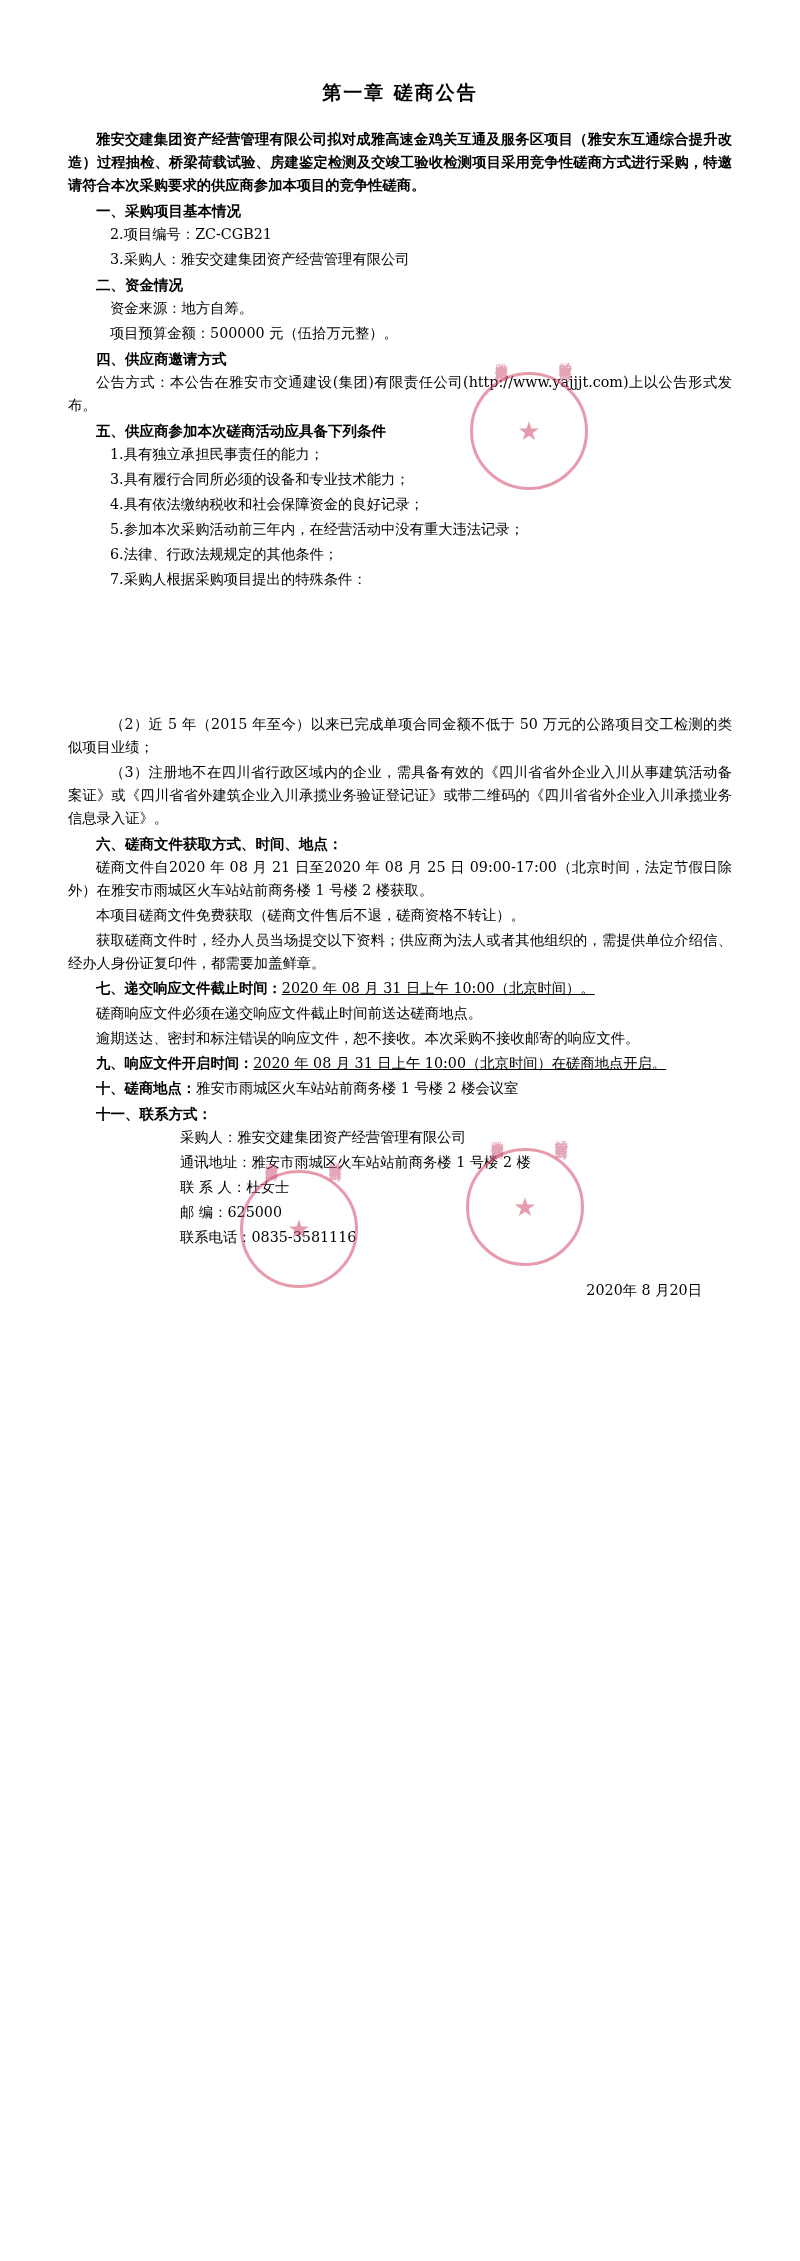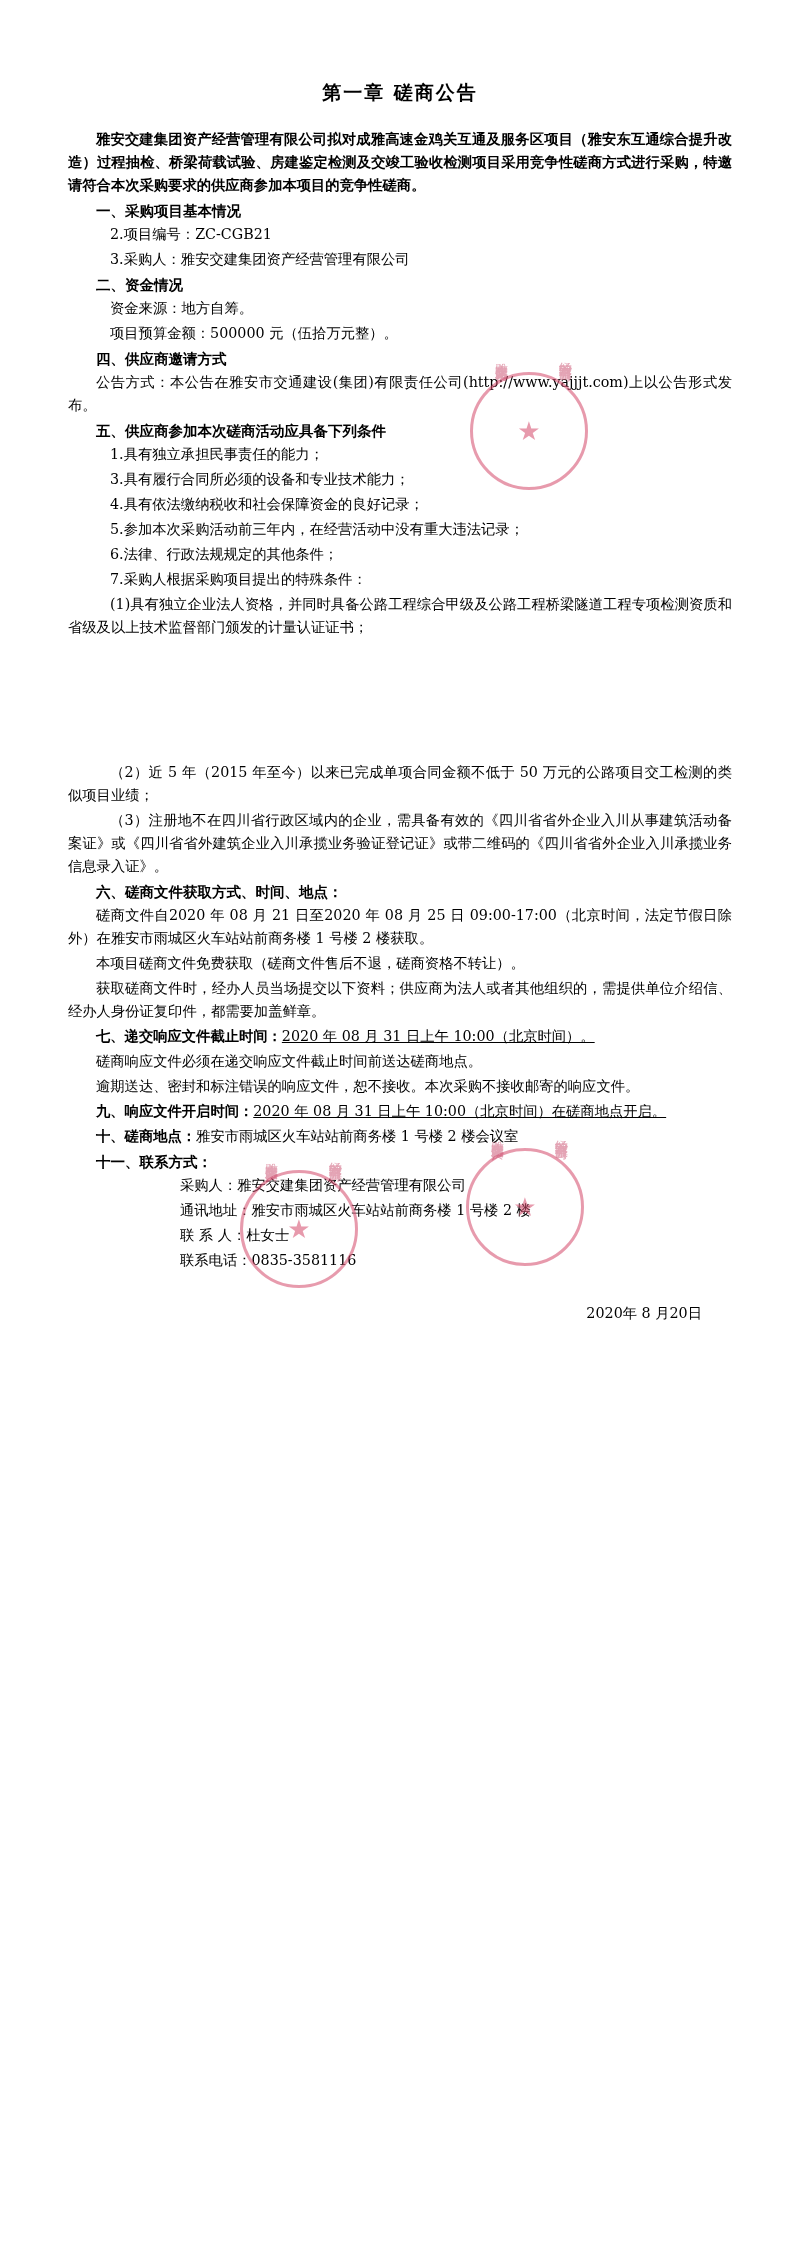--- a/index.html
+++ b/index.html
@@ -127,21 +127,20 @@
     <p class="sec-head">四、供应商邀请方式</p>
     <p class="indent2">公告方式：本公告在雅安市交通建设(集团)有限责任公司(http://www.yajjjt.com)上以公告形式发布。</p>
 
     <p class="sec-head">五、供应商参加本次磋商活动应具备下列条件</p>
     <p class="indent3">1.具有独立承担民事责任的能力；</p>
     <p class="indent3">3.具有履行合同所必须的设备和专业技术能力；</p>
     <p class="indent3">4.具有依法缴纳税收和社会保障资金的良好记录；</p>
     <p class="indent3">5.参加本次采购活动前三年内，在经营活动中没有重大违法记录；</p>
     <p class="indent3">6.法律、行政法规规定的其他条件；</p>
     <p class="indent3">7.采购人根据采购项目提出的特殊条件：</p>
-    <p class="indent3">(1)具有独立企业法人资格，并同时具备公路工程综合甲级及公路工程桥梁隧道工程专项检测资质和省级及以上技术监督部门颁发的计量认证证书；</p>
 
     <div class="gap-large"></div>
 
     <p class="indent3">（2）近 5 年（2015 年至今）以来已完成单项合同金额不低于 50 万元的公路项目交工检测的类似项目业绩；</p>
     <p class="indent3">（3）注册地不在四川省行政区域内的企业，需具备有效的《四川省省外企业入川从事建筑活动备案证》或《四川省省外建筑企业入川承揽业务验证登记证》或带二维码的《四川省省外企业入川承揽业务信息录入证》。</p>
 
     <p class="sec-head">六、磋商文件获取方式、时间、地点：</p>
     <p class="indent2">磋商文件自2020 年 08 月 21 日至2020 年 08 月 25 日 09:00-17:00（北京时间，法定节假日除外）在雅安市雨城区火车站站前商务楼 1 号楼 2 楼获取。</p>
     <p class="indent2">本项目磋商文件免费获取（磋商文件售后不退，磋商资格不转让）。</p>
     <p class="indent2">获取磋商文件时，经办人员当场提交以下资料；供应商为法人或者其他组织的，需提供单位介绍信、经办人身份证复印件，都需要加盖鲜章。</p>
@@ -151,20 +150,21 @@
     <p class="indent2">逾期送达、密封和标注错误的响应文件，恕不接收。本次采购不接收邮寄的响应文件。</p>
 
     <p class="item"><span class="bold">九、响应文件开启时间：</span><span class="u">2020 年  08 月 31 日上午 10:00（北京时间）在磋商地点开启。</span></p>
 
     <p class="item"><span class="bold">十、磋商地点：</span><span>雅安市雨城区火车站站前商务楼 1 号楼 2 楼会议室</span></p>
 
     <p class="sec-head">十一、联系方式：</p>
     <p class="contact-row"><span>采购人：</span><span>雅安交建集团资产经营管理有限公司</span></p>
     <p class="contact-row"><span>通讯地址：</span><span>雅安市雨城区火车站站前商务楼 1 号楼 2 楼</span></p>
     <p class="contact-row"><span>联 系 人：</span><span>杜女士</span></p>
+    <p class="contact-row"><span>邮    编：</span><span>625000</span></p>
     <p class="contact-row"><span>联系电话：</span><span>0835-3581116</span></p>
 
     <p class="date-line">2020年  8 月20日</p>
 
   </div>
 
   <div class="seal seal1">
     <span class="star">★</span>
   </div>
   <div class="stamp-label sl1">雅安交建集团资产</div>

